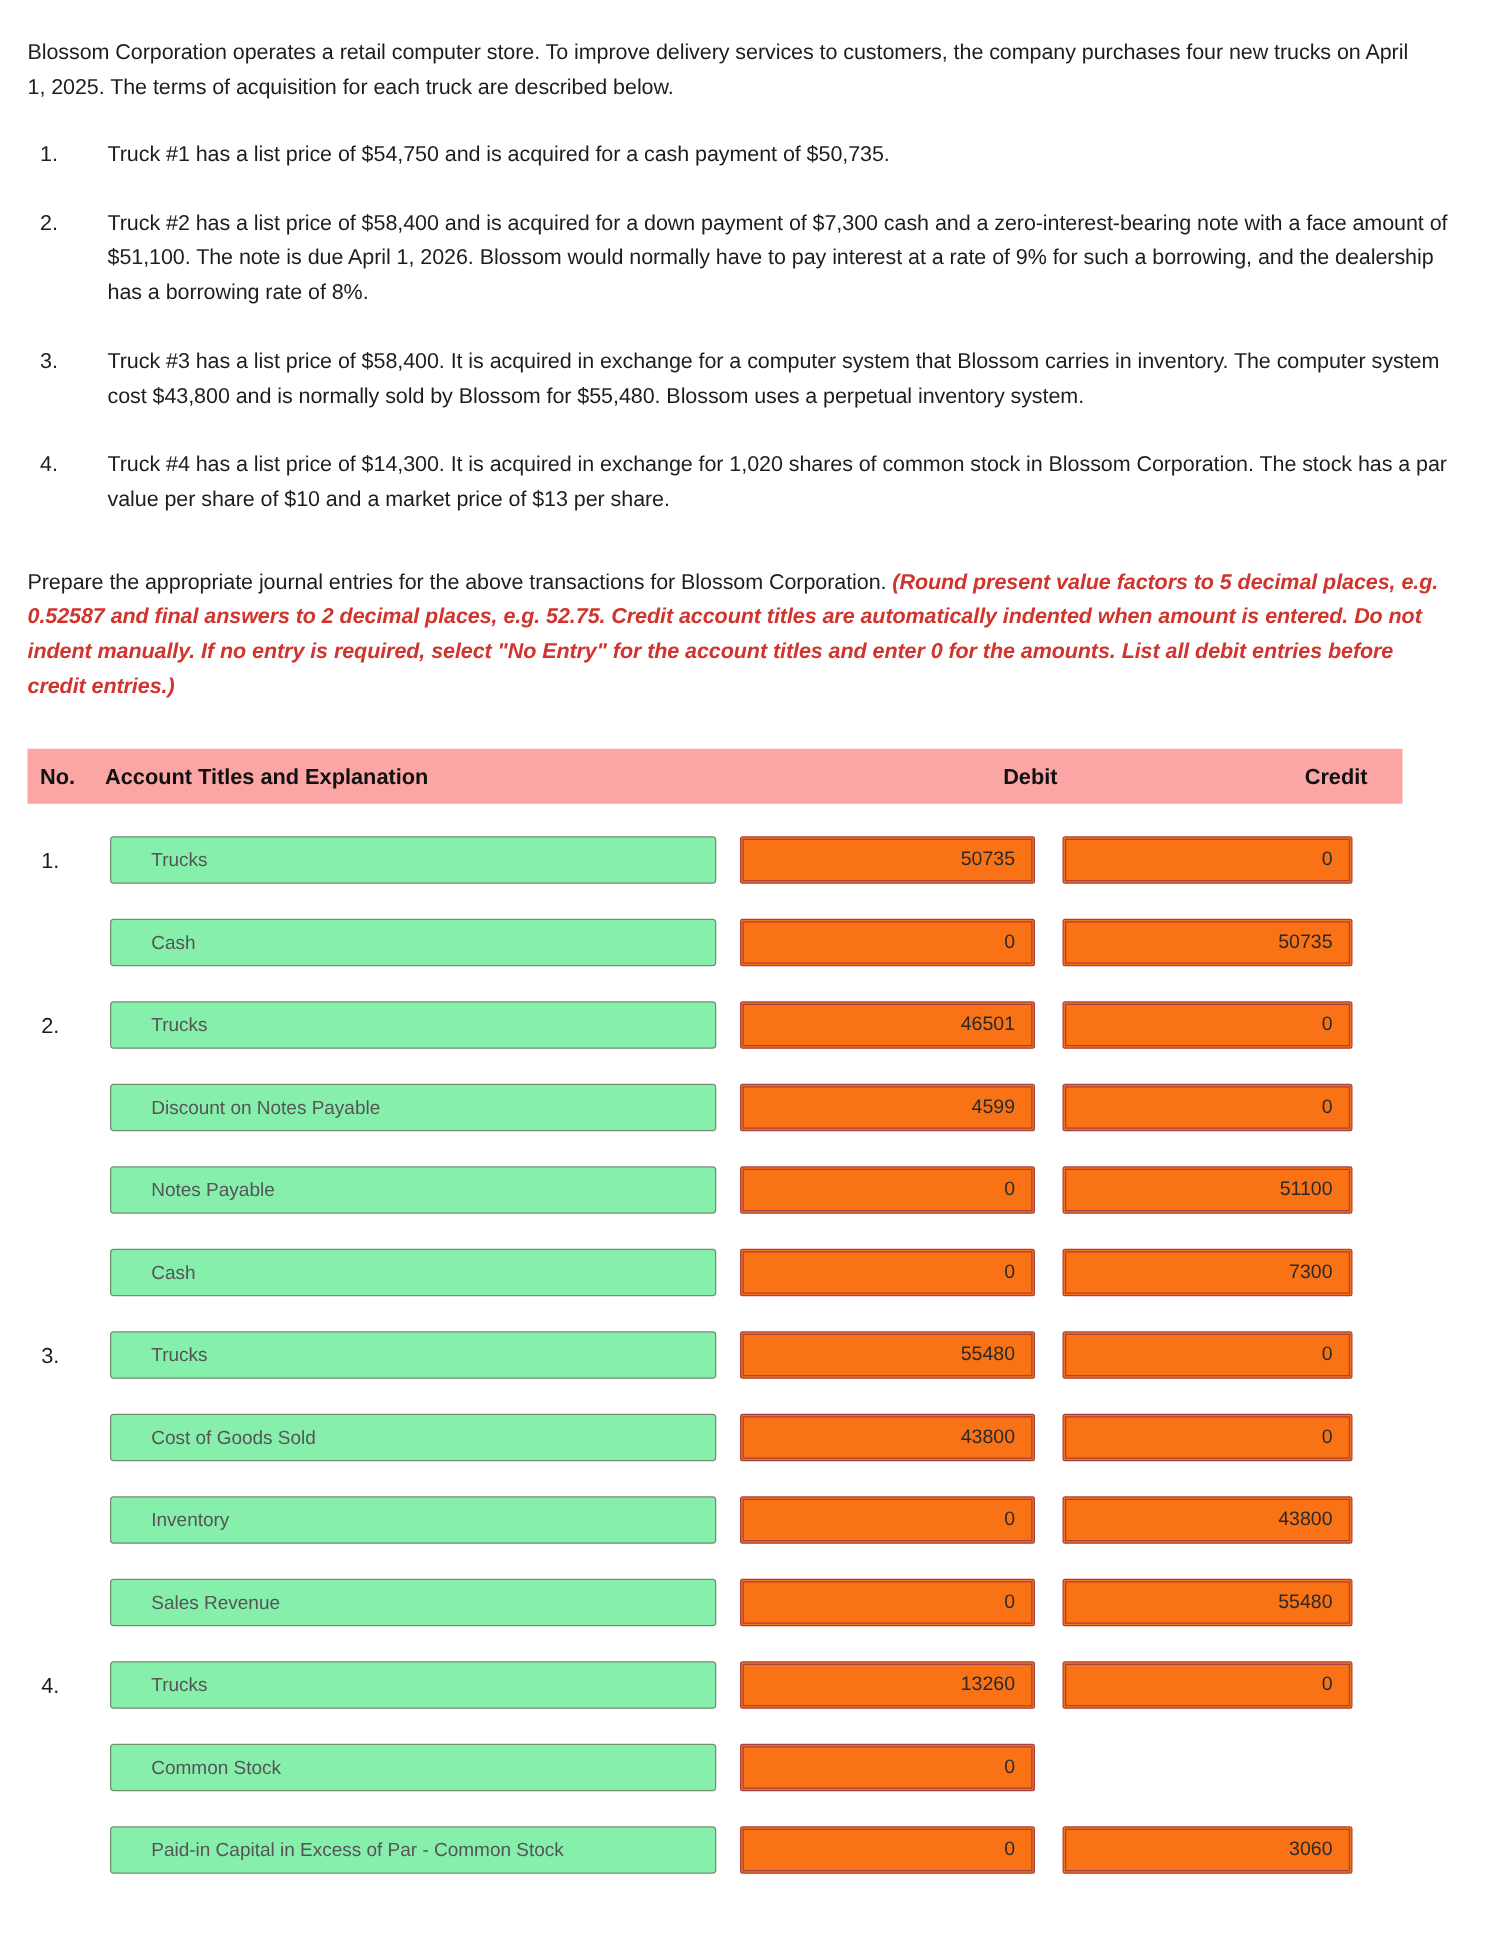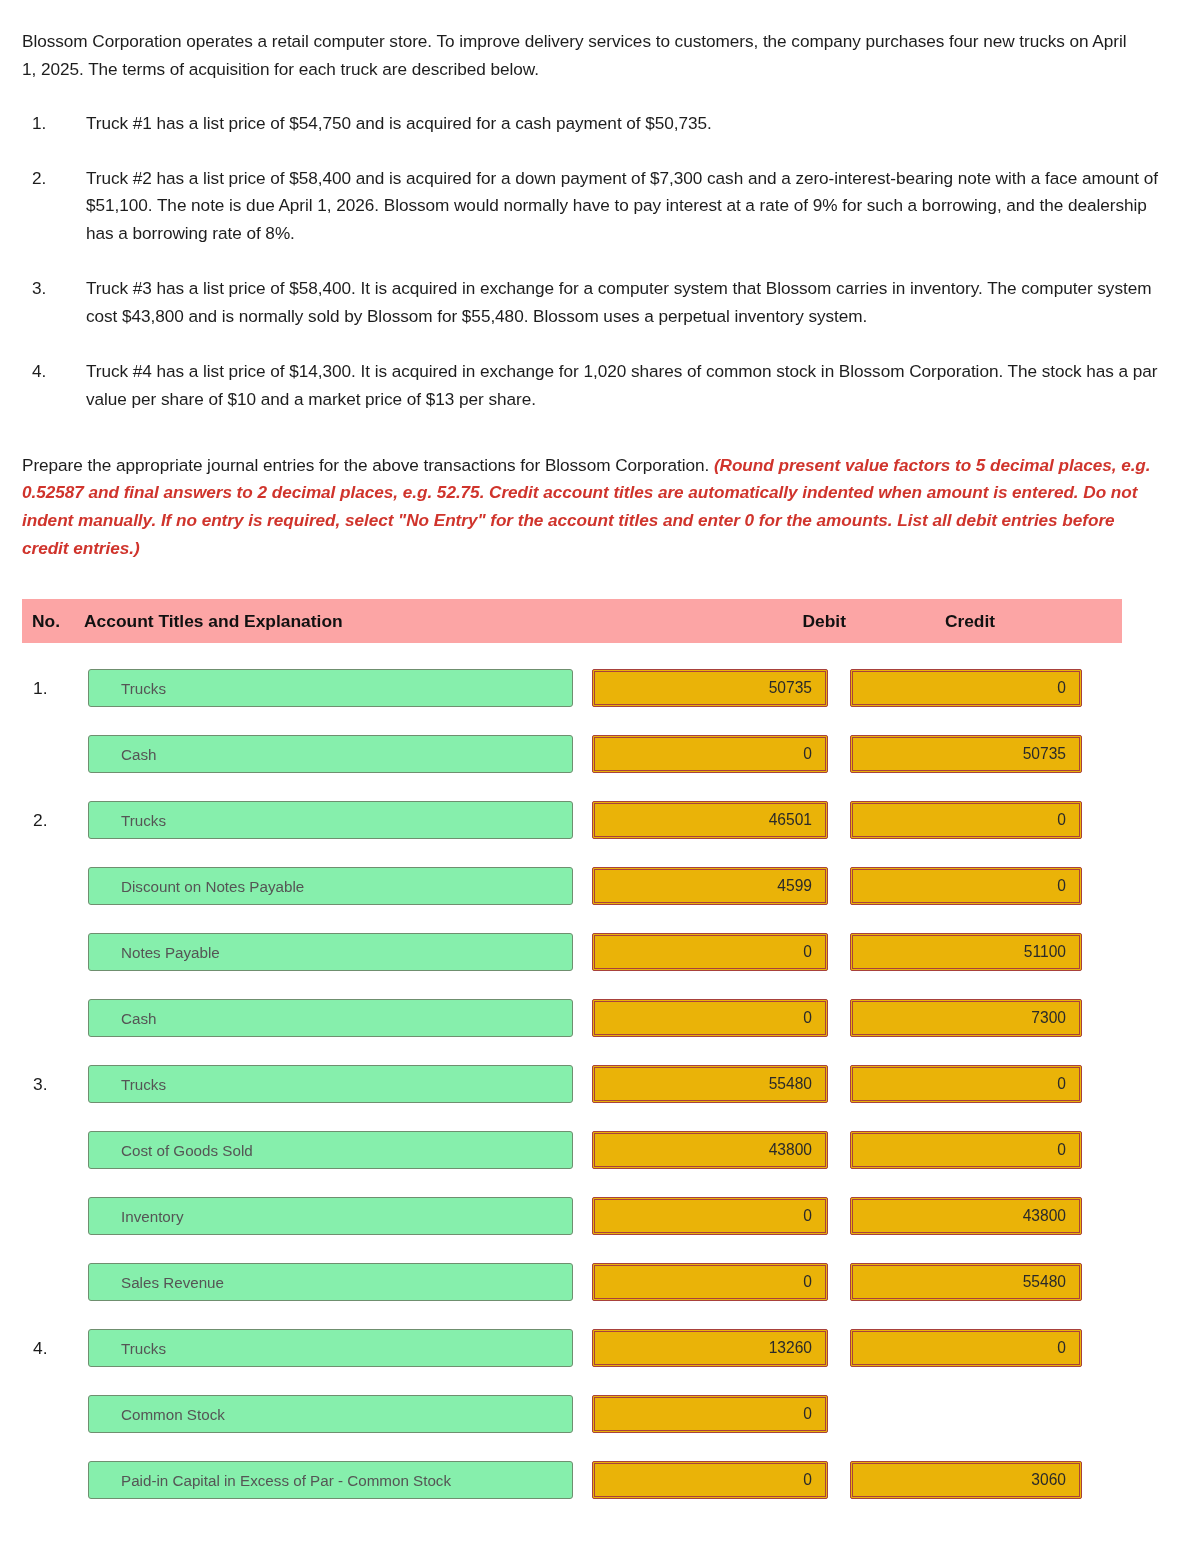--- a/index.html
+++ b/index.html
@@ -86,21 +86,21 @@
     height: 44px;
     width: 1100px;
     margin-left: 22px;
     font-weight: bold;
     font-size: 17.4px;
     color: #111111;
   }
   .th-no      { width: 62px; padding-left: 10px; }
   .th-acct    { width: 504px; }
   .th-debit   { width: 258px; text-align: right; }
-  .th-credit  { width: 248px; text-align: center; }
+  .th-credit  { width: 248px; text-align: right; }
 
   .jbody { padding-top: 12px; }
 
   .jrow {
     display: flex;
     align-items: center;
     height: 66px;
     padding-left: 22px;
   }
 
@@ -131,21 +131,21 @@
     overflow: hidden;
   }
 
   
   .money-field {
     display: flex;
     align-items: center;
     justify-content: flex-end;
     height: 38px;
     width: 100%;
-    background: #eab308;
+    background: #f97316;
     border: 3px double #a8413c;
     border-radius: 2px;
     padding: 0 13px 0 10px;
     font-size: 15.6px;
     color: #2a2a2a;
   }
 </style>
 </head>
 <body>
 

